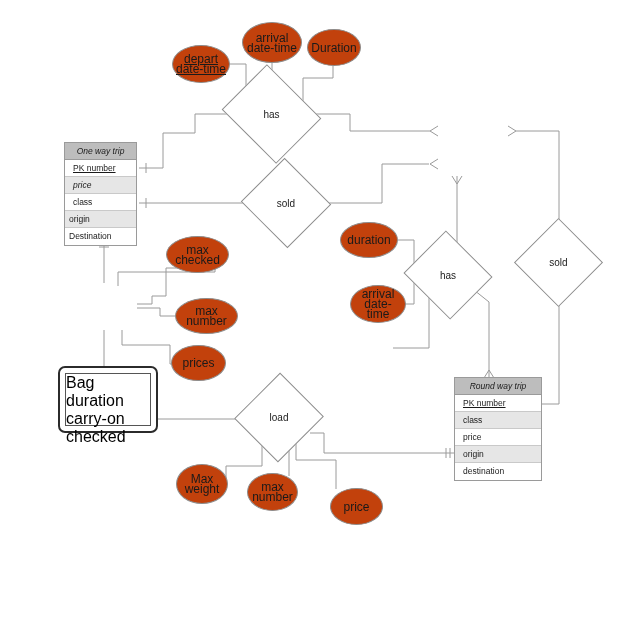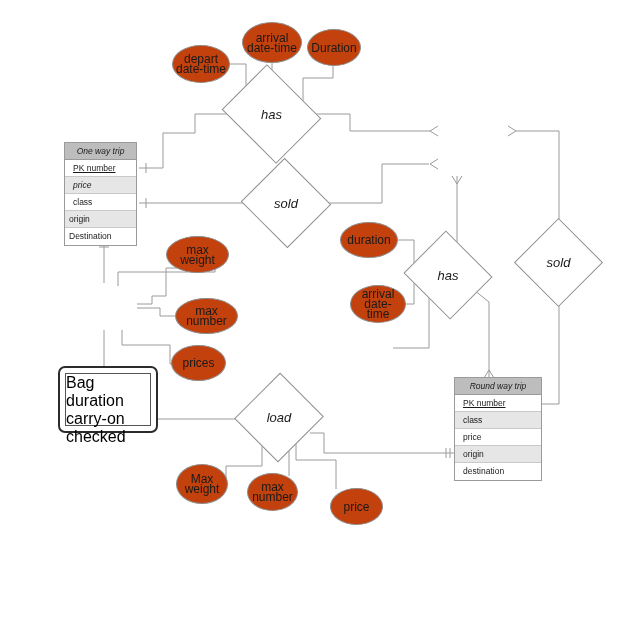--- a/index.html
+++ b/index.html
@@ -32,21 +32,21 @@
   .attr{position:absolute;box-sizing:border-box;border:1px solid #8d8d8d;
         border-radius:50%;background:#c2410c;display:flex;align-items:center;
         justify-content:center;text-align:center;font-size:12px;color:#1a1a1a;
         line-height:10px;padding:2px;}
 
   
   .rel{position:absolute;display:flex;align-items:center;justify-content:center;}
   .rel .dia{position:absolute;left:0;top:0;width:100%;height:100%;
             background:#ffffff;border:1px solid #8d8d8d;box-sizing:border-box;
             transform:rotate(45deg);}
-  .rel .lbl{position:relative;font-size:13px;color:#1a1a1a;z-index:2;font-style:italic;}
+  .rel .lbl{position:relative;font-size:10px;color:#1a1a1a;z-index:2;}
 </style>
 </head>
 <body>
 
 <div id="canvas">
 
   <svg id="wires" viewBox="0 0 640 640" xmlns="http://www.w3.org/2000/svg">
     <g stroke="#9a9a9a" stroke-width="1" fill="none" shape-rendering="geometricPrecision">
 
       <path d="M229,64 L246,64 L246,89"></path>
@@ -171,27 +171,27 @@
   <div class="rel" style="left:415px;top:245px;width:66px;height:60px;">
     <span class="dia"></span>
     <span class="lbl">has</span>
   </div>
 
   <div class="rel" style="left:527px;top:231px;width:63px;height:63px;">
     <span class="dia"></span>
     <span class="lbl">sold</span>
   </div>
 
-  <div class="attr" style="left:172px;top:45px;width:58px;height:38px;">depart<br>date-time</div>
+  <div class="attr" style="left:172px;top:45px;width:58px;height:38px;text-decoration:underline;">depart<br>date-time</div>
 
   <div class="attr" style="left:242px;top:22px;width:60px;height:41px;">arrival<br>date-time</div>
 
   <div class="attr" style="left:307px;top:29px;width:54px;height:37px;">Duration</div>
 
-  <div class="attr" style="left:166px;top:236px;width:63px;height:37px;">max weight</div>
+  <div class="attr" style="left:166px;top:236px;width:63px;height:37px;">max checked</div>
 
   <div class="attr" style="left:171px;top:345px;width:55px;height:36px;">prices</div>
 
   <div class="attr" style="left:175px;top:298px;width:63px;height:36px;">max number</div>
 
   <div class="attr" style="left:340px;top:222px;width:58px;height:36px;">duration</div>
 
   <div class="attr" style="left:350px;top:285px;width:56px;height:38px;">arrival<br>date-time</div>
 
 

